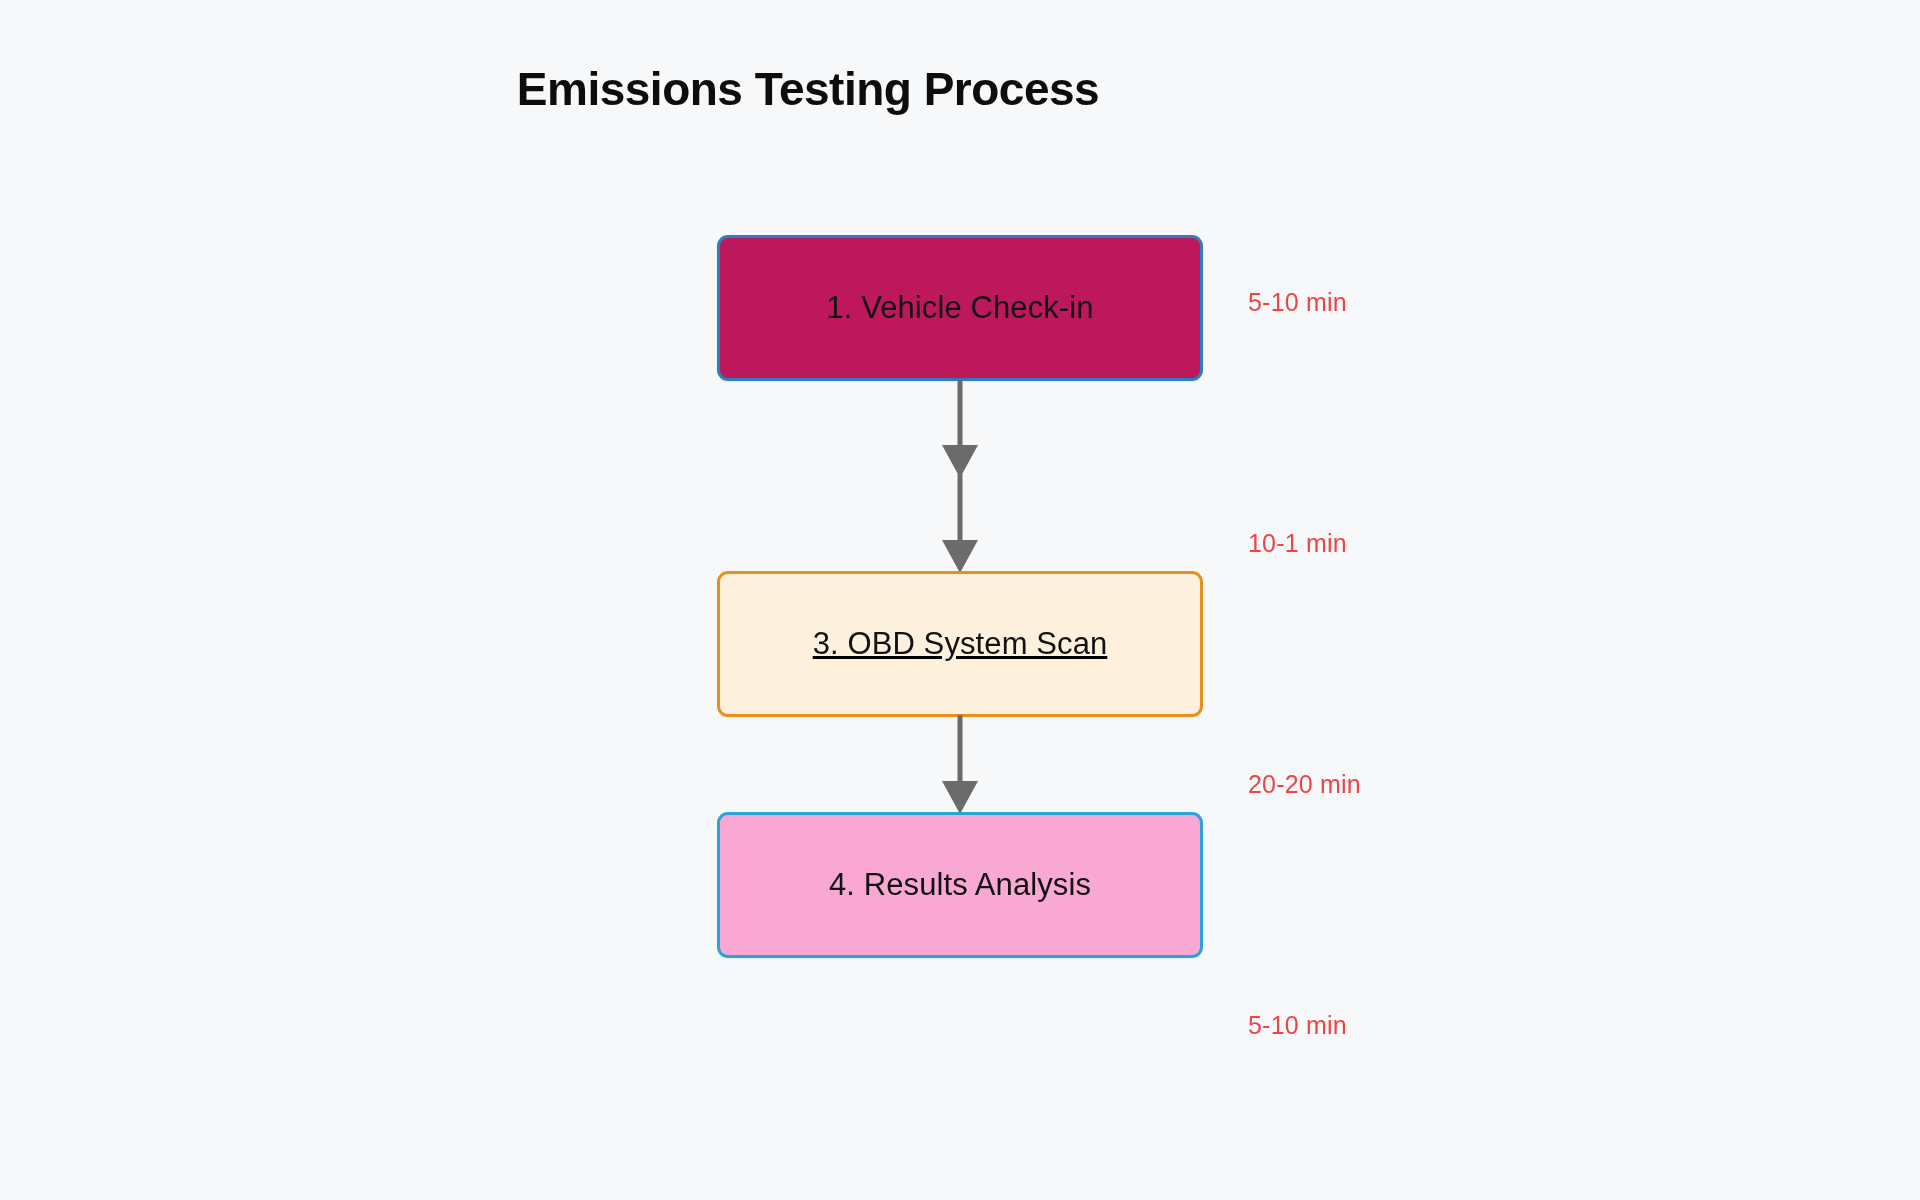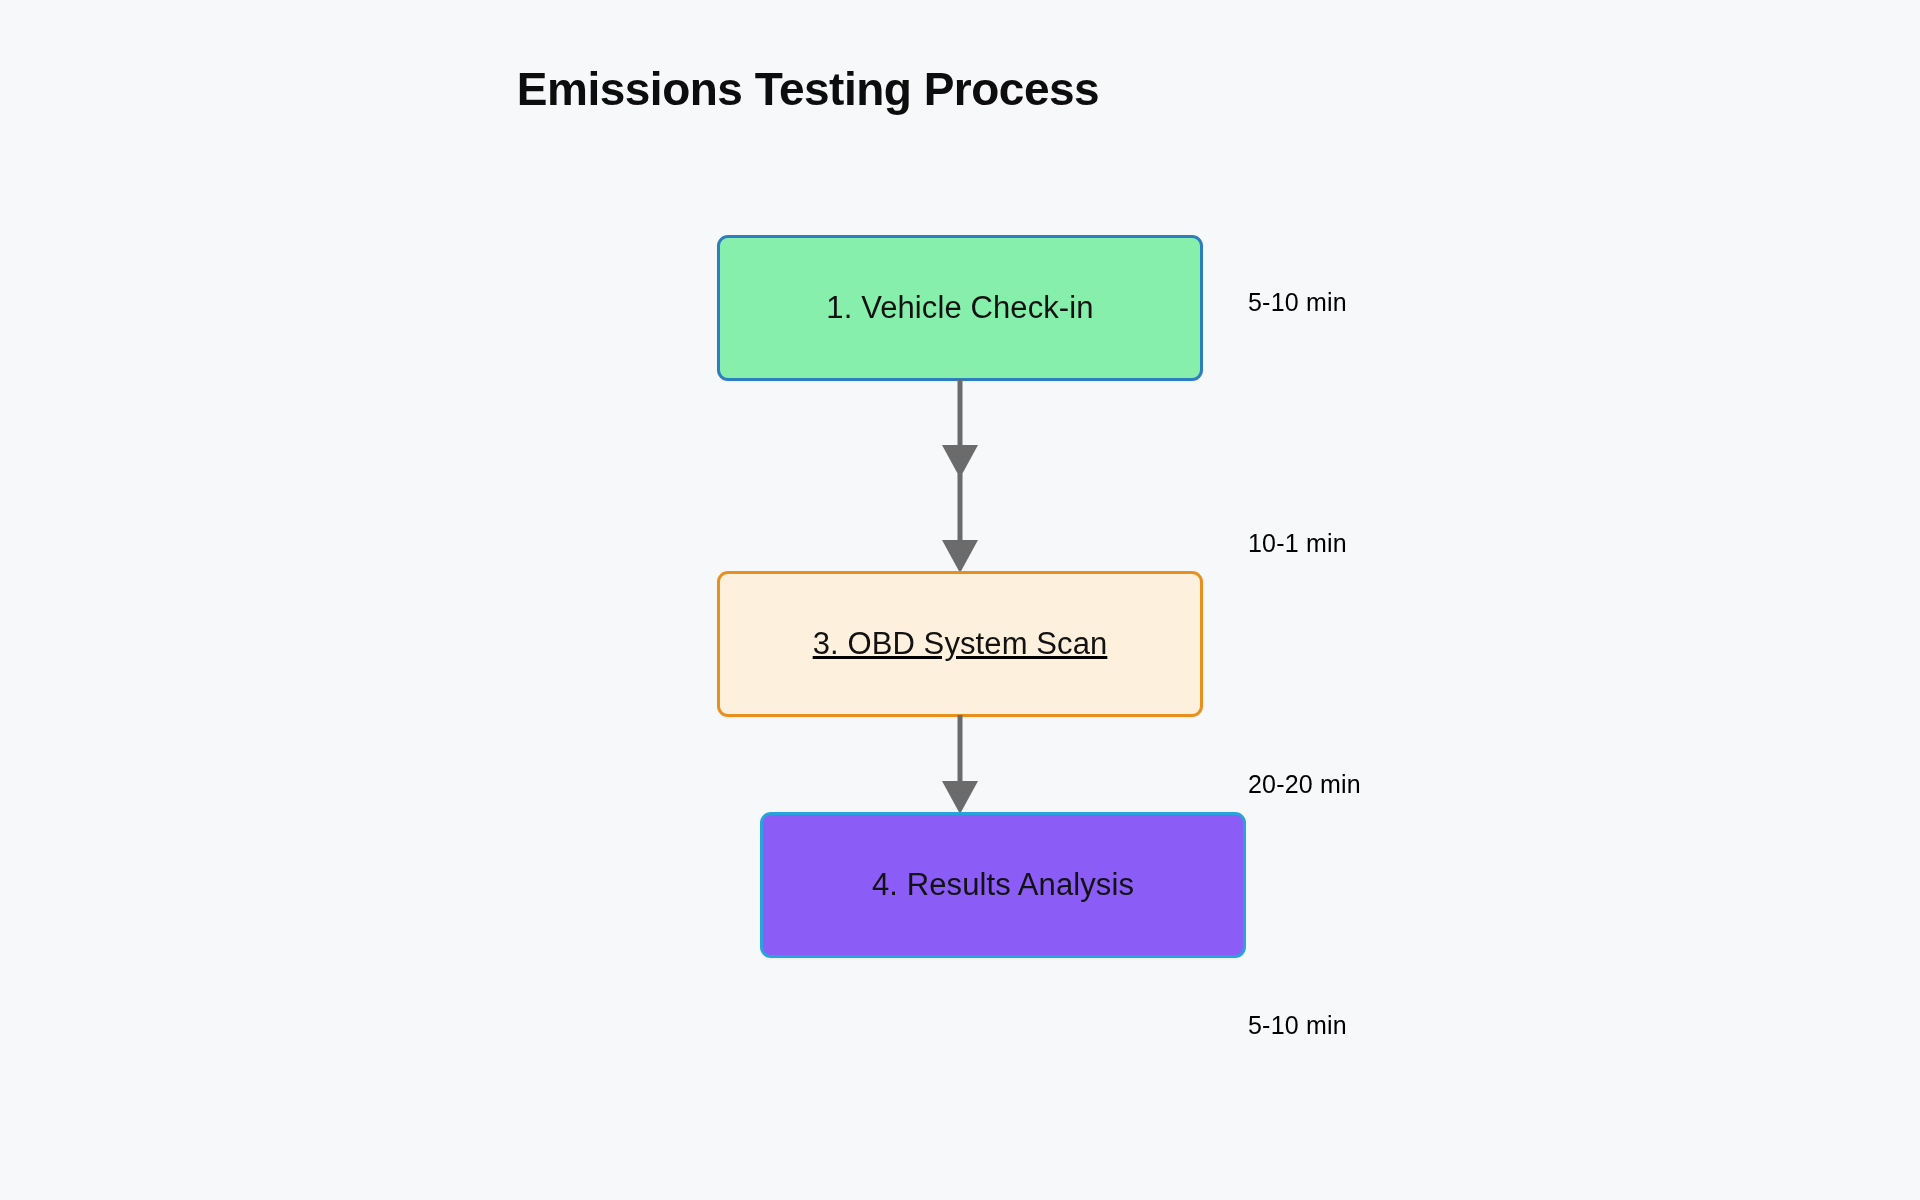--- a/index.html
+++ b/index.html
@@ -67,24 +67,24 @@
   .step-label {
     font-size: 31px;
     font-weight: 400;
     color: #121212;
     font-family: "Liberation Sans", sans-serif;
     letter-spacing: 0.1px;
     white-space: nowrap;
   }
 
   
-  .step-box.theme-blue   { border-color: #2e7dbf; background: #86efac; }
+  .step-box.theme-blue   { border-color: #2e7dbf; background: #be185d; }
   .step-box.theme-green  { border-color: #3f8f45; background: #e9f5e9; }
   .step-box.theme-orange { border-color: #e8901e; background: #fdf0dc; text-decoration: underline; }
-  .step-box.theme-cyan   { border-color: #29a3db; background: #8b5cf6; margin-left: 43px; }
+  .step-box.theme-cyan   { border-color: #29a3db; background: #f9a8d4; }
 
   
   .connector {
     position: relative;
     width: 486px;
     height: 95px;
   }
 
   .connector svg {
     position: absolute;
@@ -93,21 +93,21 @@
     width: 486px;
     height: 99px;
     overflow: visible;
   }
 
   
   .duration-label {
     position: absolute;
     left: 1248px;
     font-size: 25px;
-    color: #000000;
+    color: #ef4444;
     font-family: "Liberation Sans", sans-serif;
     white-space: nowrap;
     letter-spacing: 0.2px;
   }
 </style>
 </head>
 <body>
 
 <div id="flowchart-page">
 

